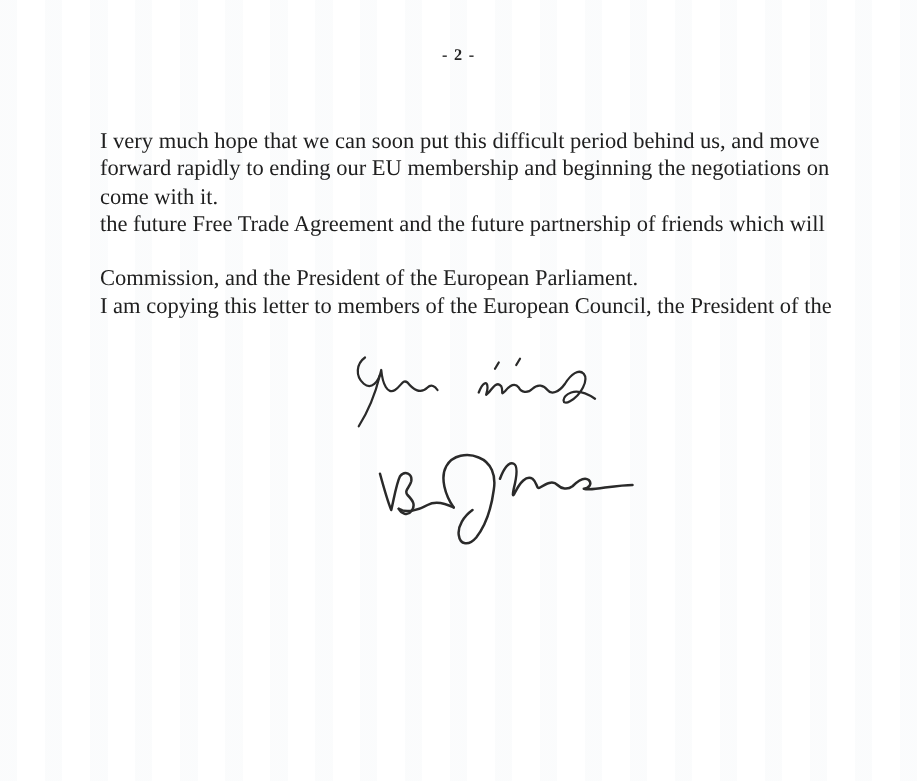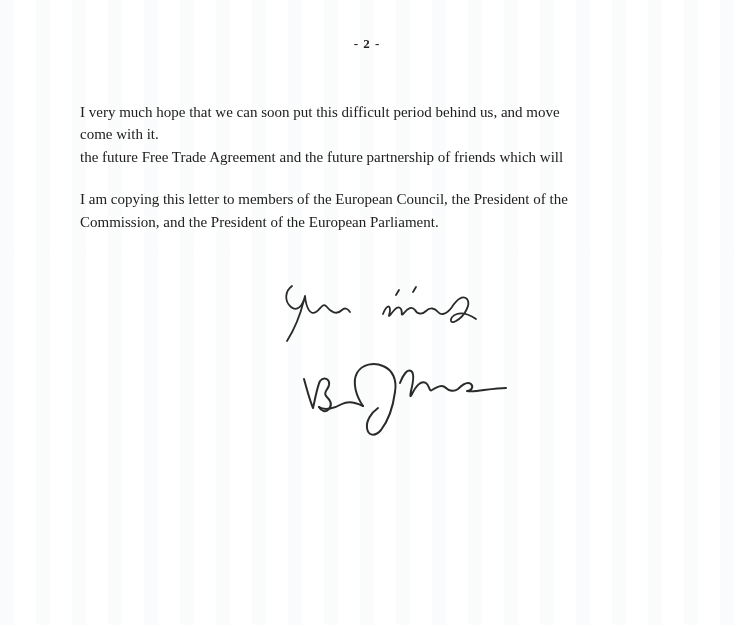--- a/index.html
+++ b/index.html
@@ -33,21 +33,21 @@
     font-size: 13px;
     font-weight: bold;
     letter-spacing: 1px;
     color: #242424;
   }
   .body-text {
     position: absolute;
     top: 101px;
     left: 80px;
     width: 600px;
-    font-size: 15px;
+    font-size: 18px;
     line-height: 22.4px;
     color: #202020;
   }
   .paragraph {
     margin: 0 0 20px 0;
     padding: 0;
   }
   .line {
     white-space: nowrap;
   }
@@ -67,26 +67,27 @@
 </head>
 <body>
 
 <div class="page">
 
   <div class="page-number">- 2 -</div>
 
   <div class="body-text">
     <div class="paragraph">
       <div class="line">I very much hope that we can soon put this difficult period behind us, and move</div>
+      <div class="line">forward rapidly to ending our EU membership and beginning the negotiations on</div>
       <div class="line">come with it.</div>
       <div class="line">the future Free Trade Agreement and the future partnership of friends which will</div>
     </div>
     <div class="paragraph">
+      <div class="line">Commission, and the President of the European Parliament.</div>
       <div class="line">I am copying this letter to members of the European Council, the President of the</div>
-      <div class="line">Commission, and the President of the European Parliament.</div>
     </div>
   </div>
 
   <svg class="handwriting closing-svg" style="left:278px; top:278px;" width="215" height="70" viewBox="0 0 215 70" role="img" aria-label="Yours sincerely">
 
     <path d="M 14 8 C 7 13, 6 23, 13 29 C 19 34, 25 28, 27 18 C 28 29, 32 38, 38 34 C 43 31, 44 25, 48 28 C 52 33, 58 38, 64 32 C 67 29, 70 31, 72 34"></path>
     <path d="M 26 22 C 22 38, 16 52, 9 63"></path>
 
     <path d="M 105 36 C 108 28, 112 26, 112 32 C 112 37, 109 40, 113 36 C 117 31, 120 27, 123 31 C 125 35, 122 39, 126 35 C 130 30, 134 28, 137 32 C 139 36, 144 37, 148 33 C 152 29, 157 30, 160 34 C 163 38, 169 36, 174 29 C 179 21, 185 17, 189 21 C 193 26, 187 38, 178 43 C 171 47, 171 39, 179 36 C 185 34, 192 37, 198 41"></path>
     <path d="M 118 17 L 121 12"></path>

